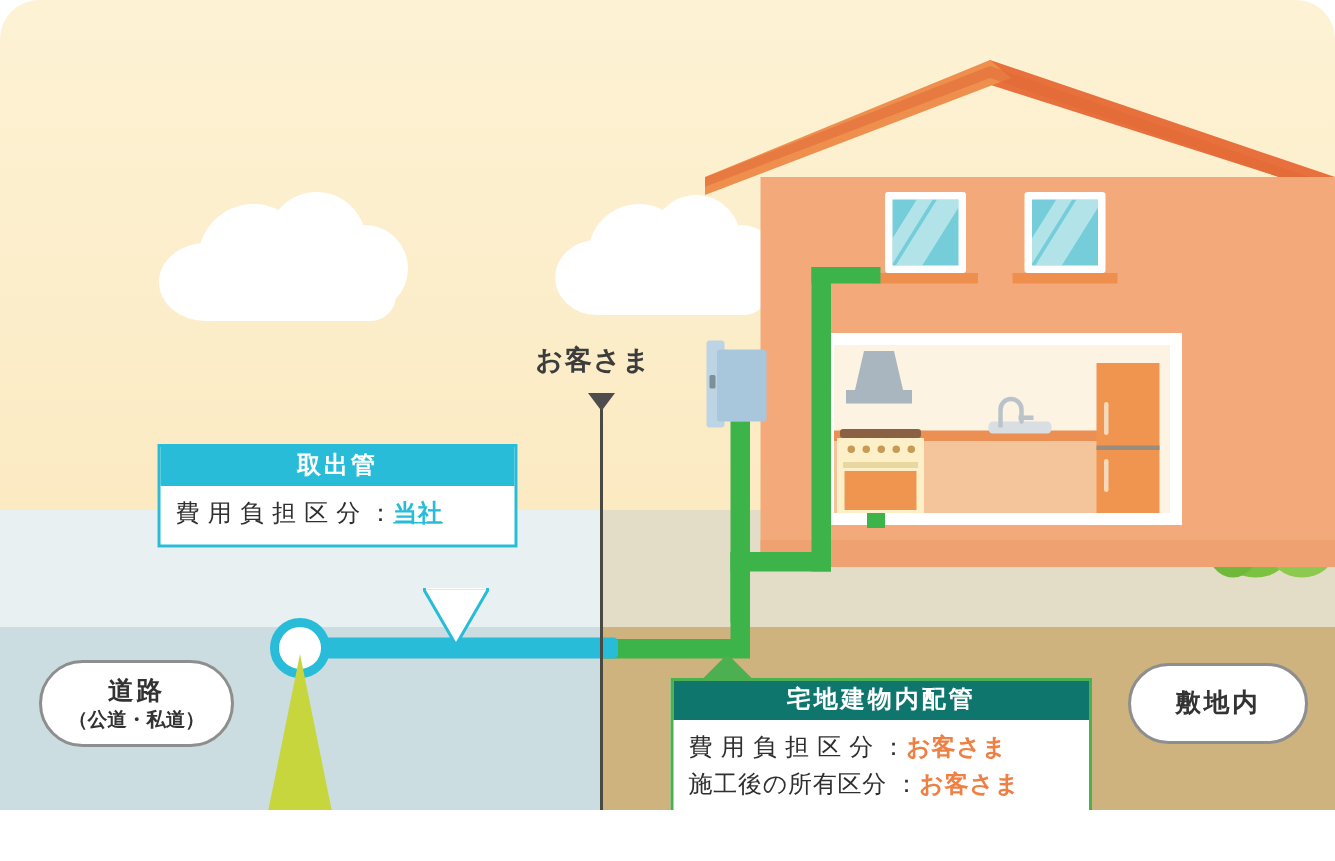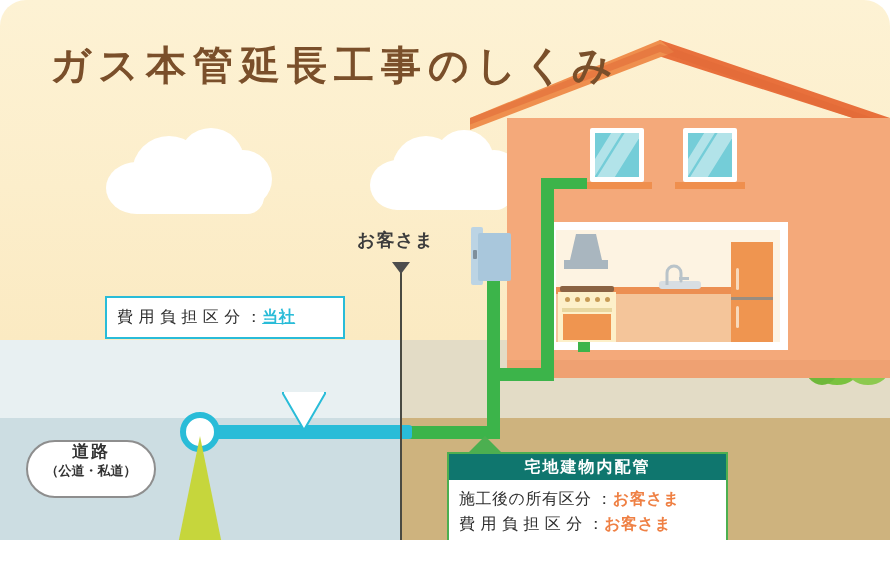--- a/index.html
+++ b/index.html
@@ -80,21 +80,21 @@
       letter-spacing:0.5px;}
   .co-cyan{border:2px solid #29bcd8;}
   .co-cyan .callout-head{background:#29bcd8;}
   .co-green{border:2px solid #4caf50;}
   .co-green .callout-head{background:#0f766e;}
   .val-cyan{color:#29bcd8;font-weight:700;text-decoration:underline;}
   .val-orange{color:#ef8044;font-weight:700;}
 
   
   .pill{position:absolute;background:#ffffff;border:2px solid #8e8e8e;border-radius:30px;
-      display:flex;flex-direction:column;align-items:center;justify-content:flex-start;
+      display:flex;flex-direction:column;align-items:center;justify-content:center;
       color:#333;}
   .pill-main{font-size:17px;font-weight:700;letter-spacing:2px;line-height:20px;}
   .pill-sub{font-size:13px;font-weight:700;letter-spacing:0px;line-height:17px;}
 </style>
 </head>
 <body>
 
 <div id="stage">
 
   <div class="sky-pale"></div>
@@ -207,52 +207,55 @@
   <div class="junction" style="left:180px;top:412px;width:28px;height:28px;"></div>
 
   <svg class="lime-cone" style="left:160px;top:436px;width:80px;height:138px;" viewBox="0 0 80 138">
     <polygon points="40,0 68,138 12,138" fill="#c6d63c"></polygon>
   </svg>
 
   <div class="boundary-line" style="left:400px;top:268px;height:272px;"></div>
   <div class="boundary-tri" style="left:392px;top:262px;"></div>
   <div class="boundary-label" style="left:357px;top:228px;">お客さま</div>
 
-  <div class="title">ガス本管延長工事のしくみ</div>
 
   <div class="callout co-cyan" style="left:105px;top:296px;width:236px;">
+    <div class="callout-head">取出管</div>
     <div class="callout-body">
       <div class="callout-row">
         <span>費 用 負 担 区 分 ：</span><span class="val-cyan">当社</span>
       </div>
     </div>
   </div>
 
   <svg style="position:absolute;left:282px;top:392px;width:44px;height:40px;" viewBox="0 0 44 40">
     <polygon points="0,0 44,0 22,38" fill="#ffffff" stroke="#29bcd8" stroke-width="2"></polygon>
     <rect x="2" y="-4" width="40" height="5" fill="#ffffff"></rect>
   </svg>
 
   <div class="callout co-green" style="left:447px;top:452px;width:277px;">
     <div class="callout-head">宅地建物内配管</div>
     <div class="callout-body">
       <div class="callout-row">
-        <span>施工後の所有区分 ：</span><span class="val-orange">お客さま</span>
+        <span>費 用 負 担 区 分 ：</span><span class="val-orange">お客さま</span>
       </div>
       <div class="callout-row">
-        <span>費 用 負 担 区 分 ：</span><span class="val-orange">お客さま</span>
+        <span>施工後の所有区分 ：</span><span class="val-orange">お客さま</span>
       </div>
     </div>
   </div>
 
   <svg style="position:absolute;left:467px;top:436px;width:36px;height:20px;" viewBox="0 0 36 20">
     <polygon points="18,0 36,18 0,18" fill="#4caf50"></polygon>
   </svg>
 
   <div class="pill" style="left:26px;top:440px;width:126px;height:54px;">
     <span class="pill-main">道路</span>
     <span class="pill-sub">（公道・私道）</span>
   </div>
 
+  <div class="pill" style="left:752px;top:442px;width:116px;height:50px;">
+    <span class="pill-main">敷地内</span>
+  </div>
 
   <div class="base-white"></div>
 
 </div>
 
 </body></html>

